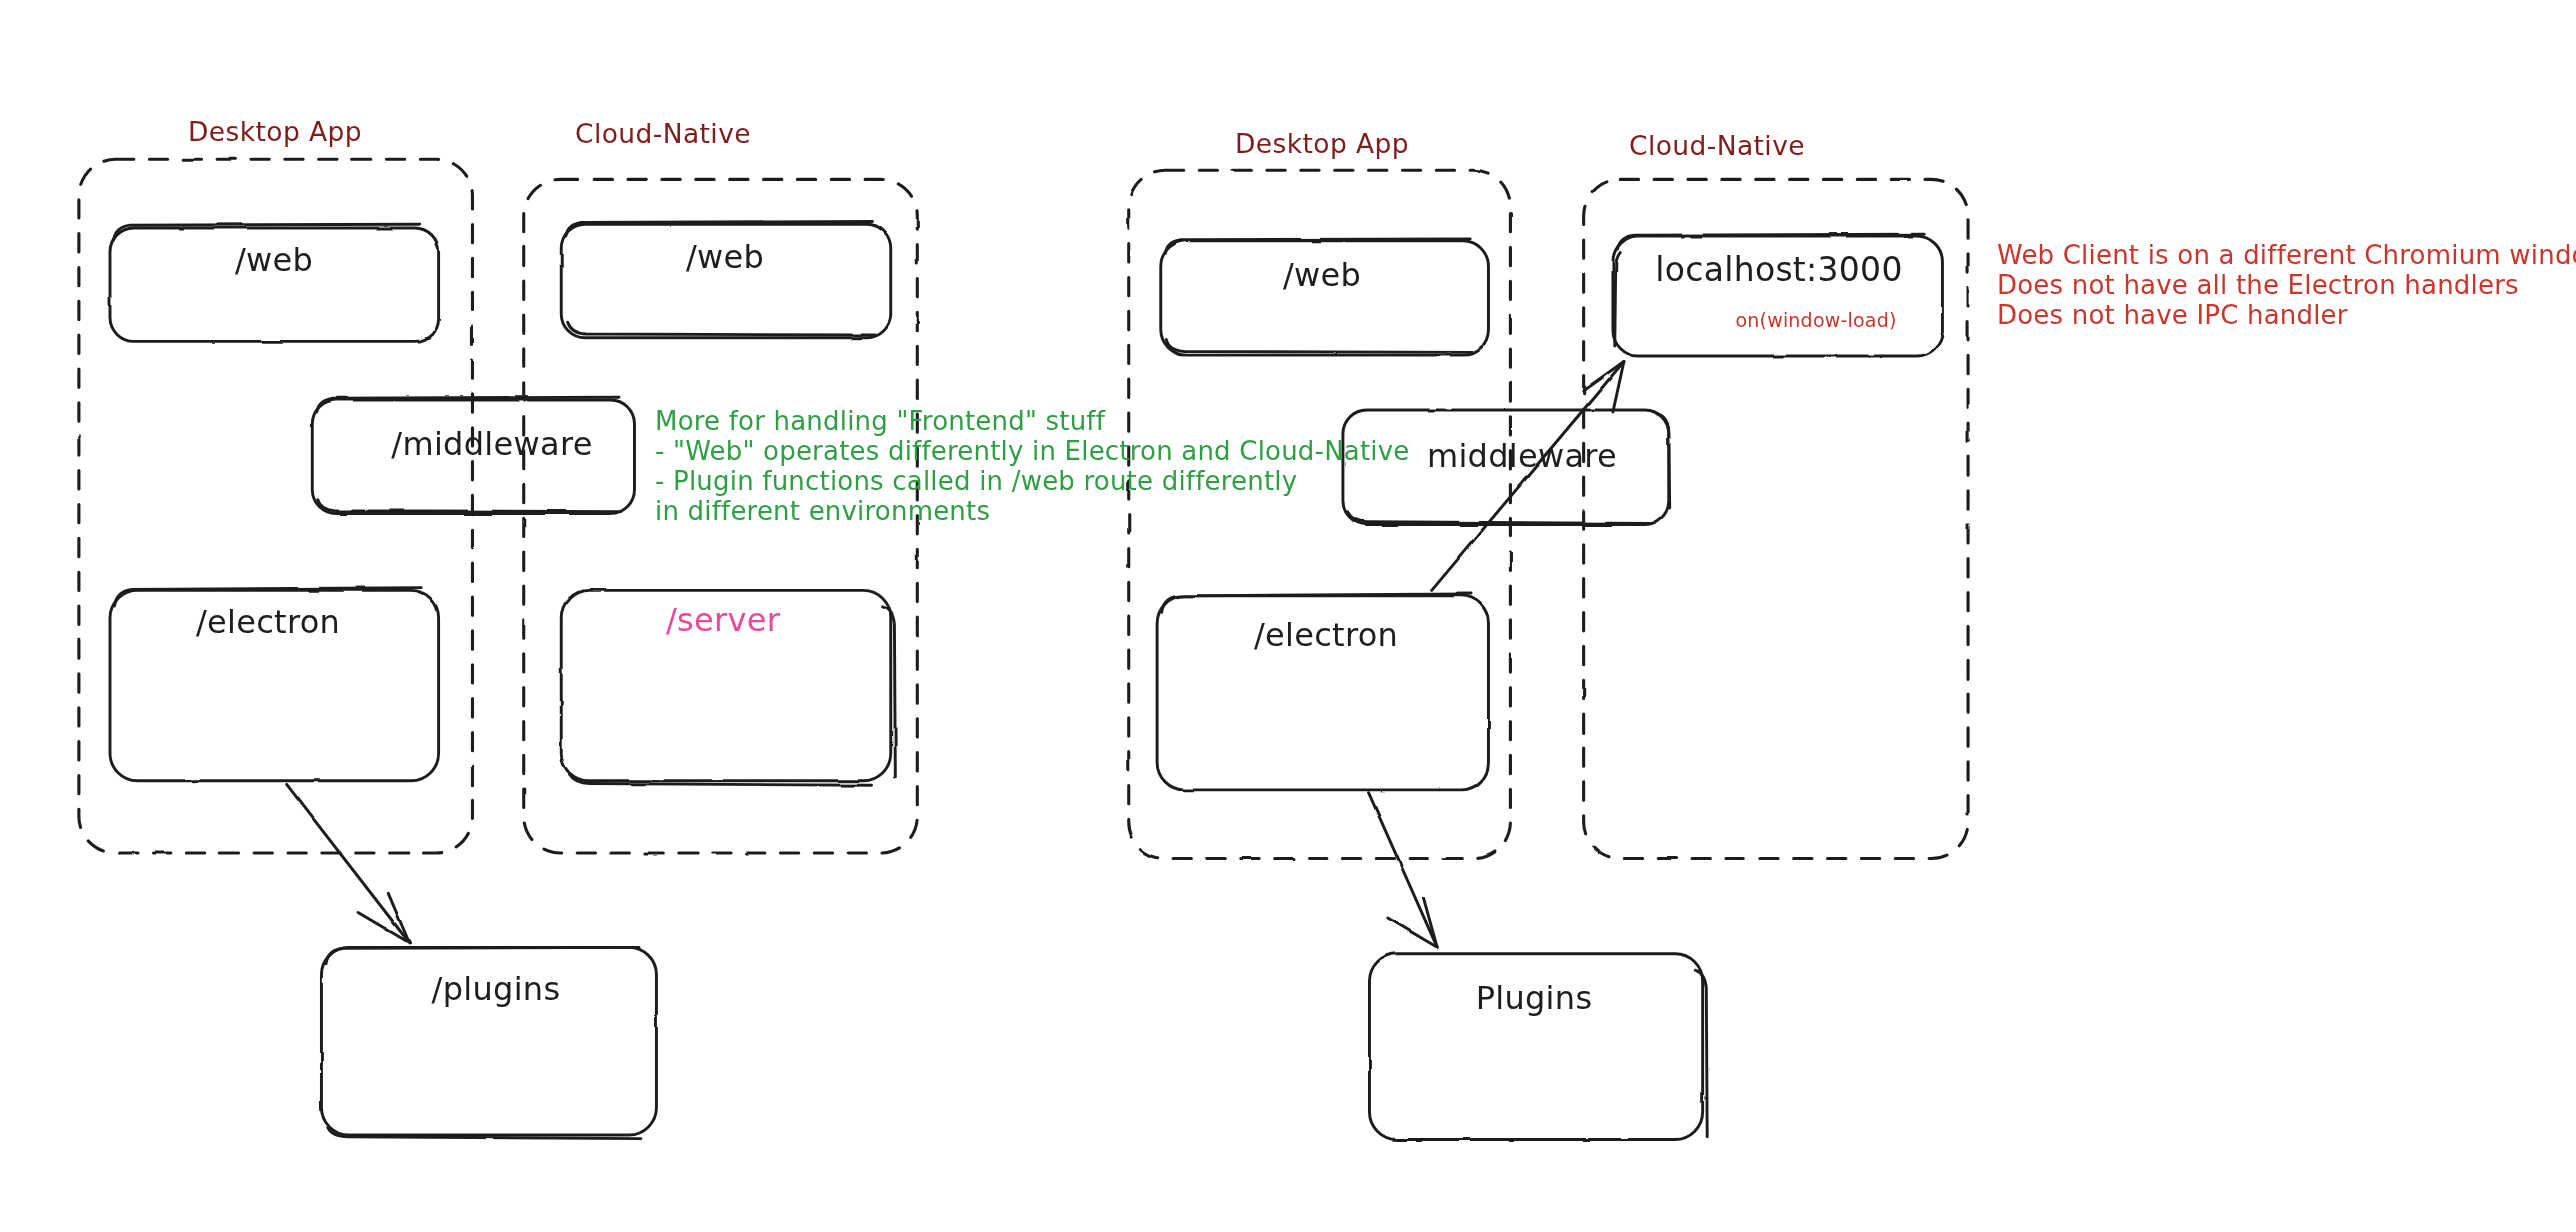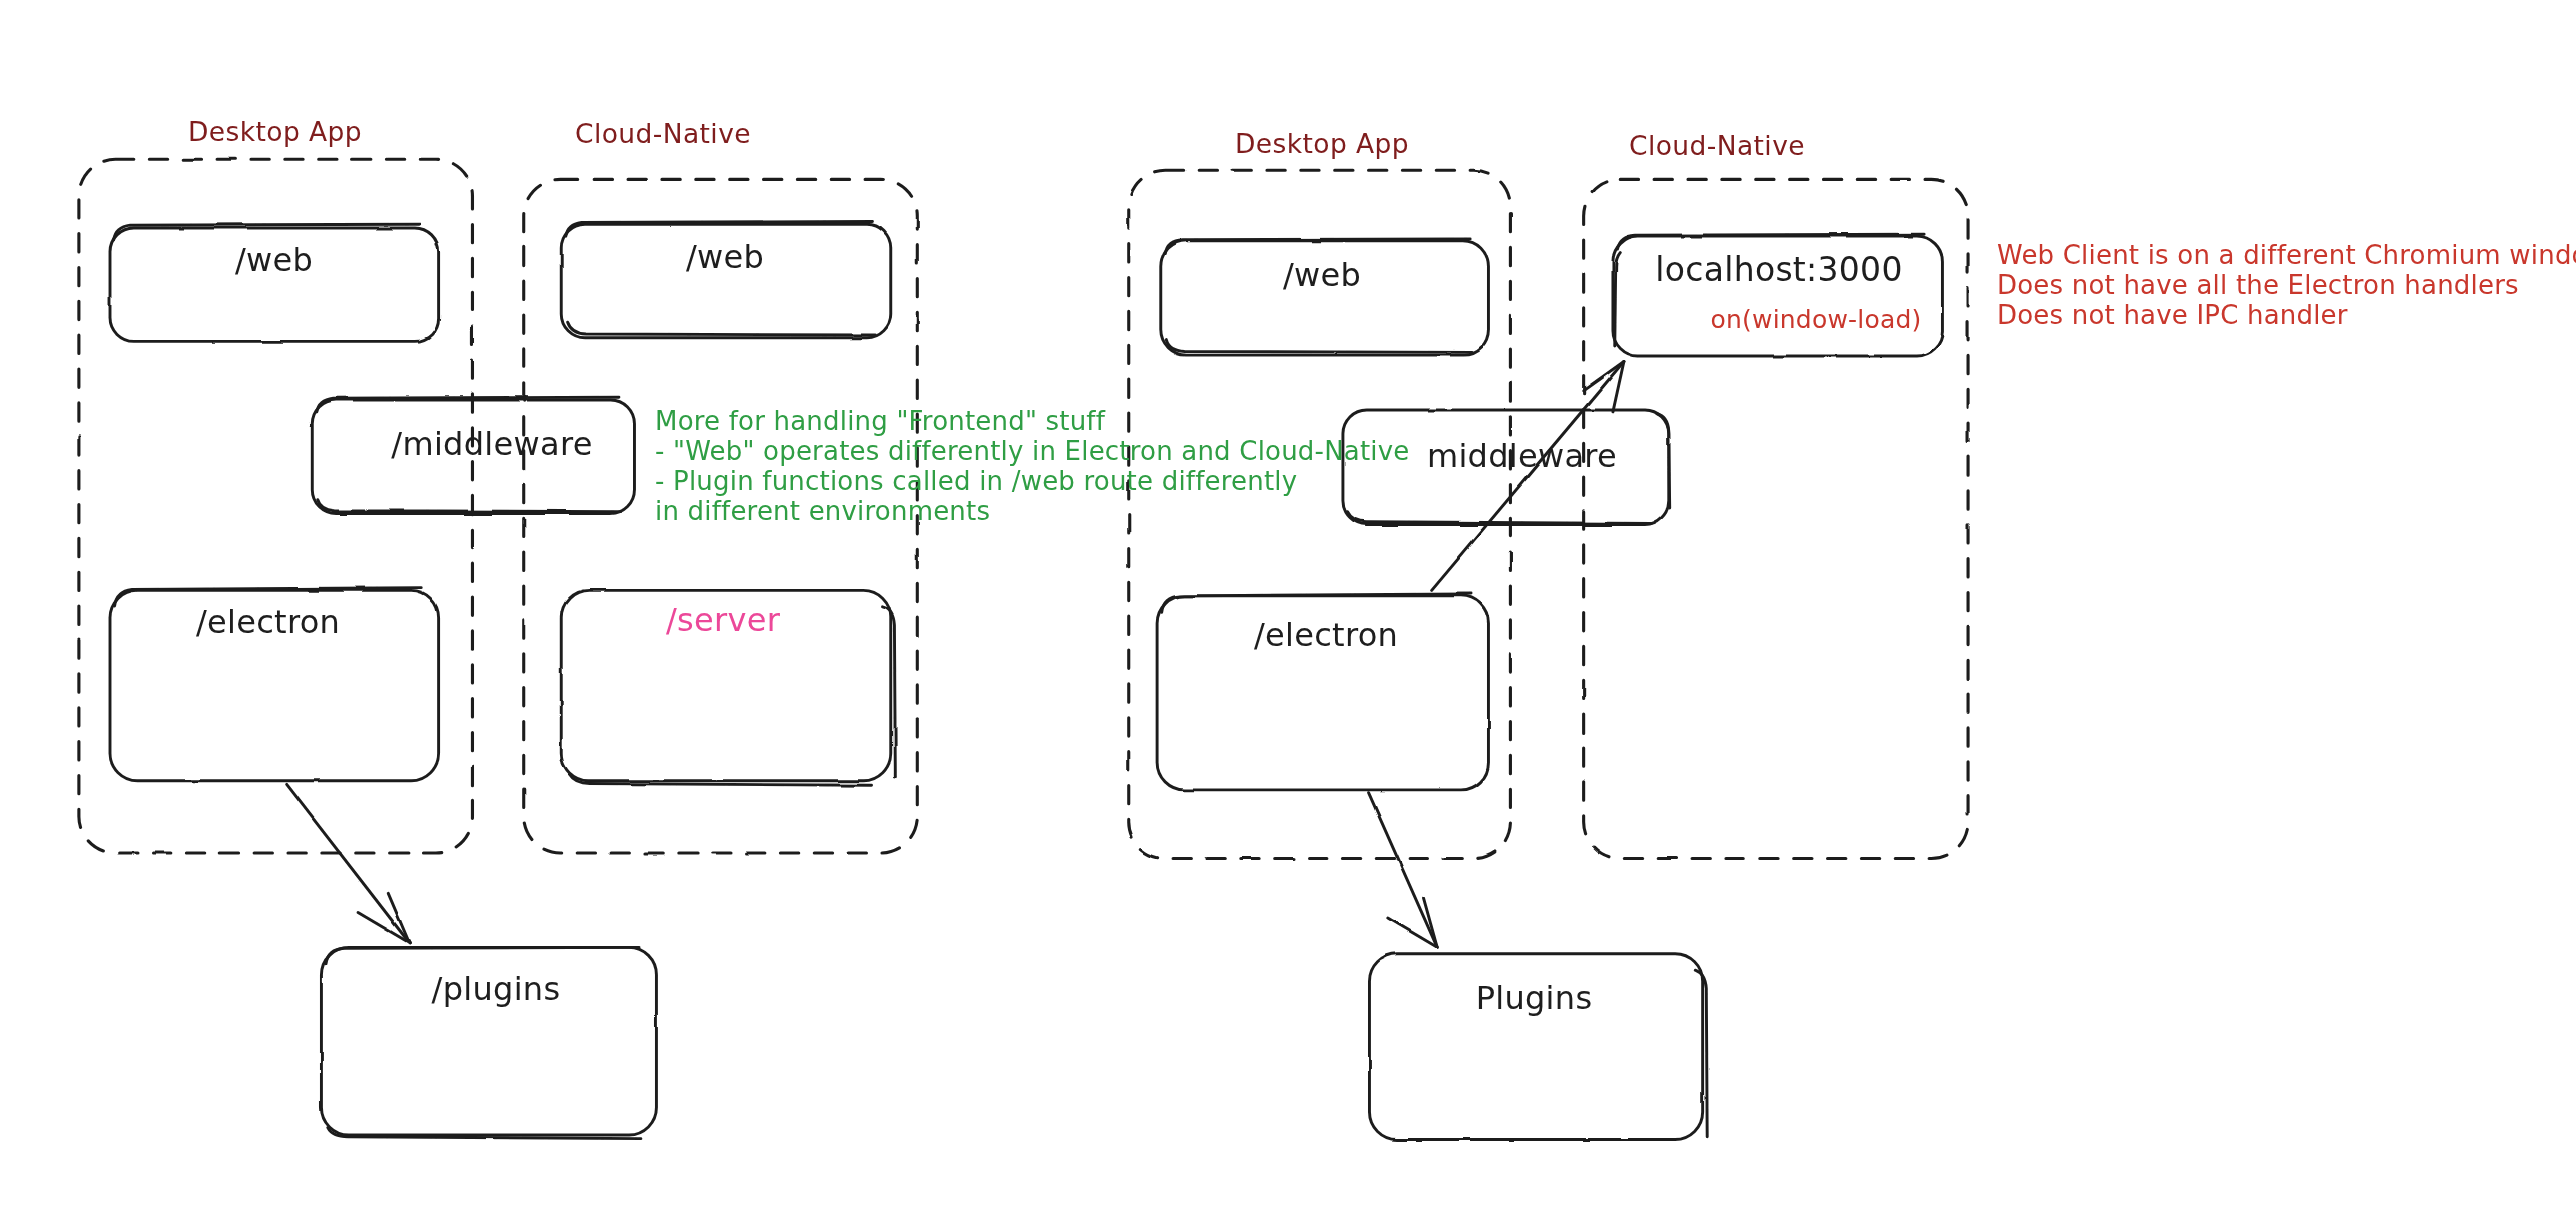--- a/index.html
+++ b/index.html
@@ -143,21 +143,21 @@
   <div class="lbl node-label center" style="left:268px;top:606px;">/electron</div>
   <div class="lbl node-label red center" style="left:723px;top:604px;">/server</div>
   <div class="lbl node-label center" style="left:496px;top:973px;">/plugins</div>
 
   <div class="lbl group-title center" style="left:1322px;top:131px;">Desktop App</div>
   <div class="lbl group-title center" style="left:1717px;top:133px;">Cloud-Native</div>
 
   <div class="lbl node-label center" style="left:1322px;top:259px;">/web</div>
 
   <div class="lbl node-label big center" style="left:1779px;top:253px;">localhost:3000</div>
-  <div class="lbl note red center" style="left:1816px;top:305px;font-size:25px;">on(window-load)</div>
+  <div class="lbl note red center" style="left:1816px;top:305px;font-size:19px;">on(window-load)</div>
 
   <div class="lbl node-label center" style="left:1522px;top:440px;">middleware</div>
   <div class="lbl node-label center" style="left:1326px;top:619px;">/electron</div>
   <div class="lbl node-label center" style="left:1534px;top:982px;text-align:center;">Plugins</div>
 
   <div class="lbl note green" style="left:655px;top:406px;">More for handling "Frontend" stuff
 - "Web" operates differently in Electron and Cloud-Native
 - Plugin functions called in /web route differently
 in different environments</div>
 

